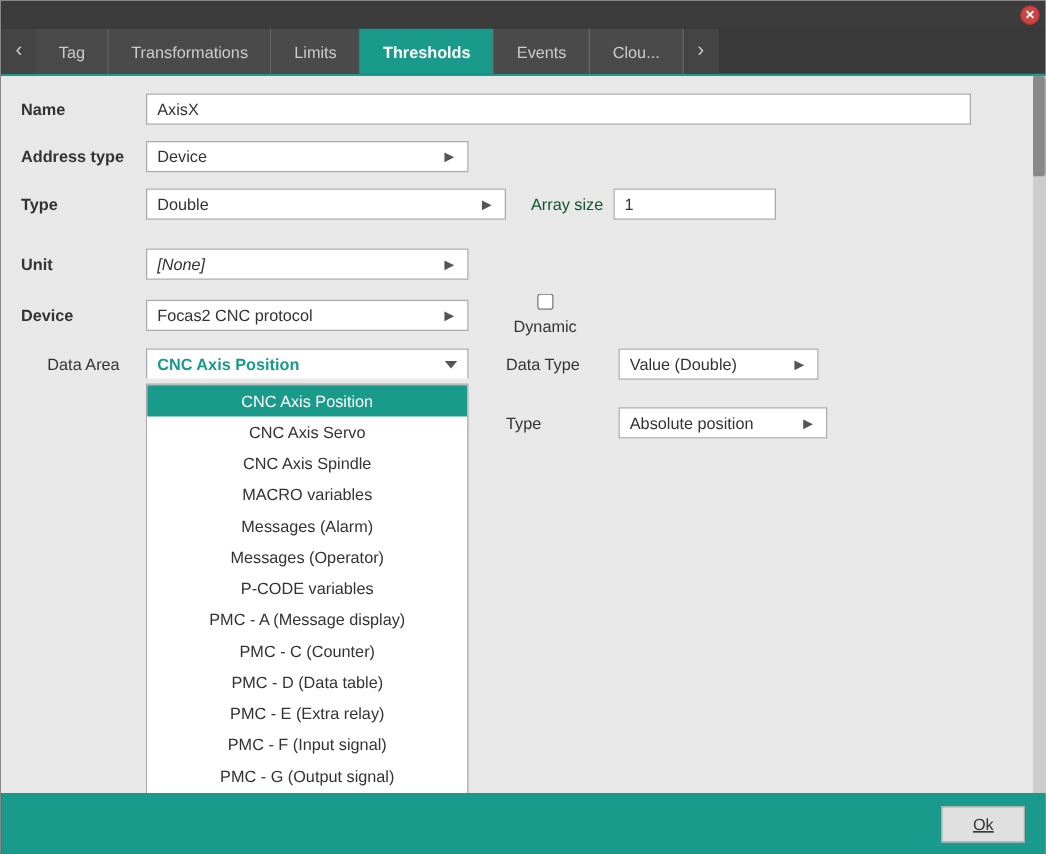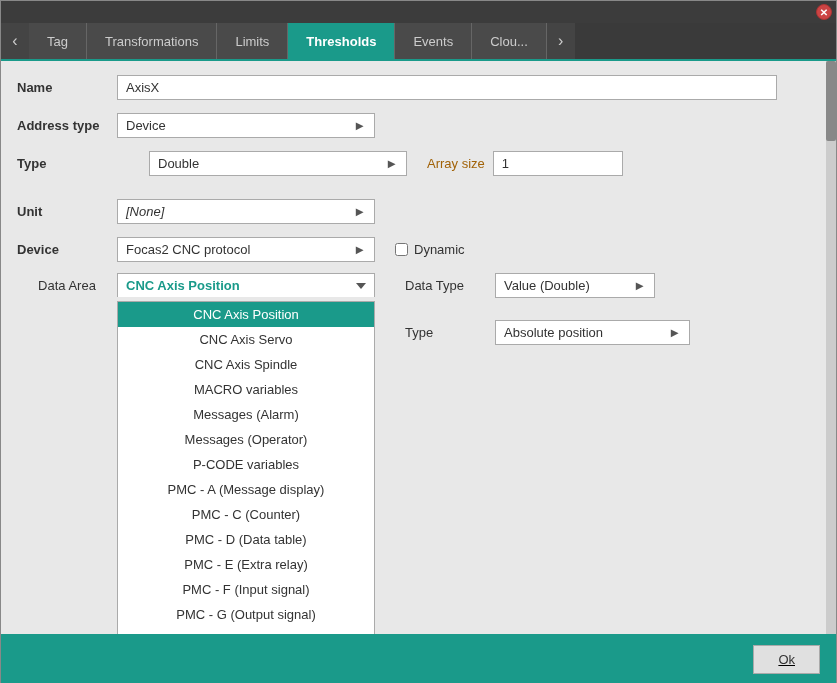--- a/index.html
+++ b/index.html
@@ -116,21 +116,21 @@
       display: flex;
       align-items: center;
       justify-content: space-between;
       cursor: pointer;
     }
     .form-select .arrow {
       margin-left: 8px;
       color: #555;
     }
     .select-address { width: 258px; }
-    .select-type { width: 258px; margin-left: 32px; }
+    .select-type { width: 288px; }
     .select-unit { width: 258px; font-style: italic; }
     .select-device { width: 258px; }
     .array-size-input {
       width: 130px;
     }
     .separator {
       height: 10px;
     }
     .dropdown-container {
       position: relative;
@@ -255,21 +255,21 @@
       padding: 4px 8px;
       font-size: 13px;
       color: #333;
       display: flex;
       align-items: center;
       justify-content: space-between;
       cursor: pointer;
       width: 160px;
     }
     .abs-select {
-      width: 195px;
+      width: 167px;
     }
     .dynamic-check {
       display: flex;
       align-items: center;
       gap: 6px;
     }
   </style>
 </head>
 <body>
 
@@ -316,41 +316,41 @@
         <span class="arrow">►</span>
       </div>
     </div>
 
     <div class="form-row">
       <span class="form-label">Type</span>
       <div class="form-select select-type">
         <span>Double</span>
         <span class="arrow">►</span>
       </div>
-      <span style="margin-left:20px; color:#a16207; font-size:13px; margin-right:8px;">Array size</span>
+      <span style="margin-left:20px; color:#14532d; font-size:13px; margin-right:8px;">Array size</span>
       <input class="form-input array-size-input" type="text" value="1" style="">
     </div>
 
     <div class="separator"></div>
 
     <div class="form-row">
       <span class="form-label">Unit</span>
       <div class="form-select select-unit">
         <span>[None]</span>
         <span class="arrow">►</span>
       </div>
     </div>
 
     <div class="form-row">
       <span class="form-label">Device</span>
       <div class="form-select select-device">
         <span>Focas2 CNC protocol</span>
         <span class="arrow">►</span>
       </div>
-      <div class="dynamic-check" style="margin-left: 20px;">
+      <div class="dynamic-check" style="margin-left: 36px; flex-direction: column;">
         <input type="checkbox" id="dyn" style="">
         <label for="dyn" class="checkbox-label">Dynamic</label>
       </div>
     </div>
 
     <div class="data-area-row">
 
       <div class="data-area-left">
         <span class="form-label-da">Data Area</span>
         <div class="dropdown-container">

